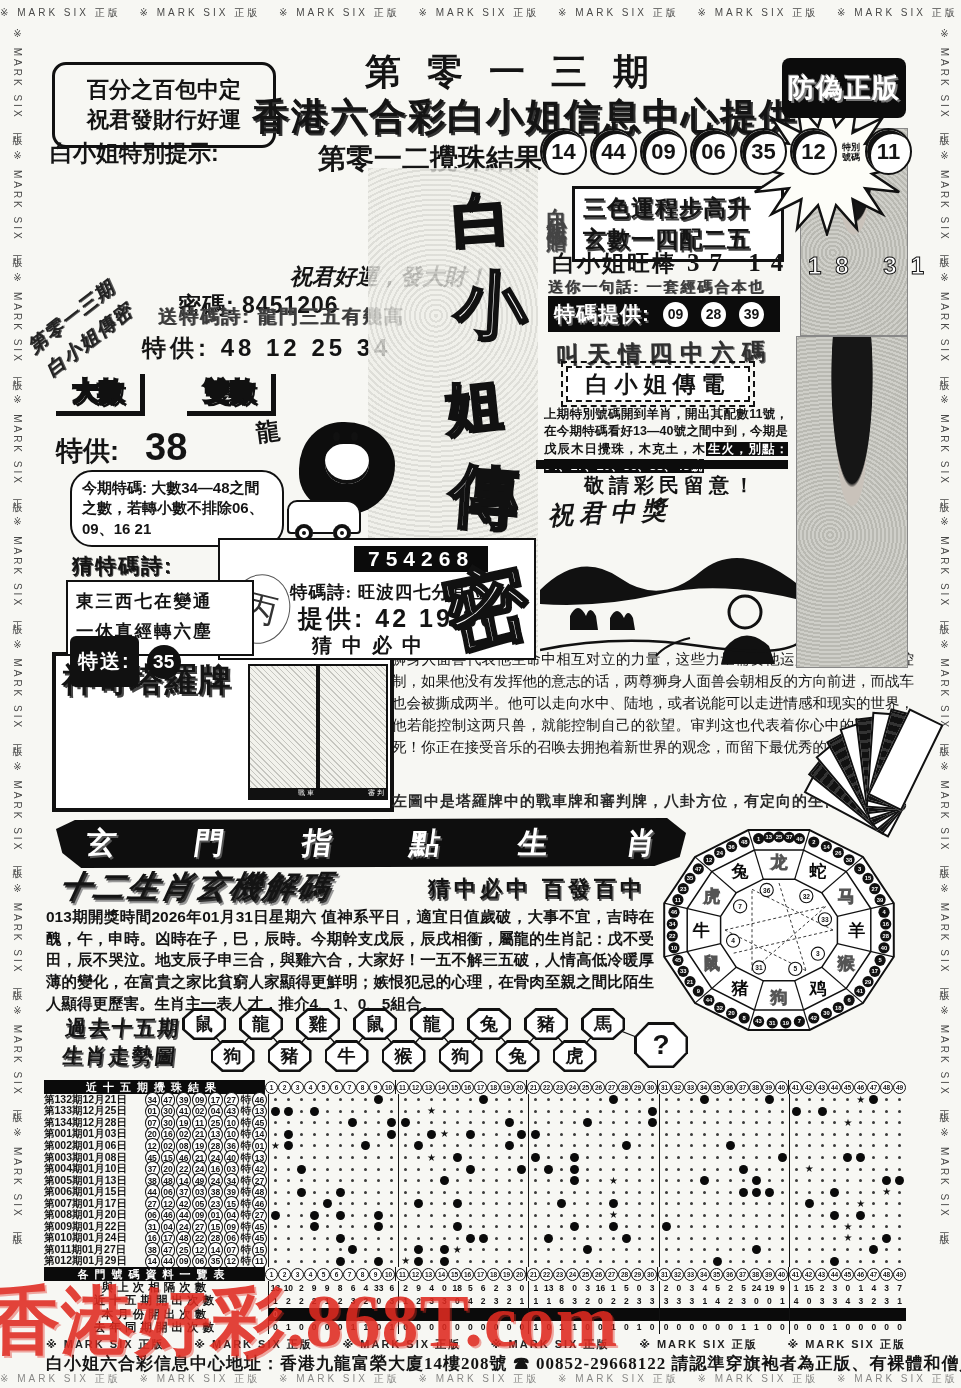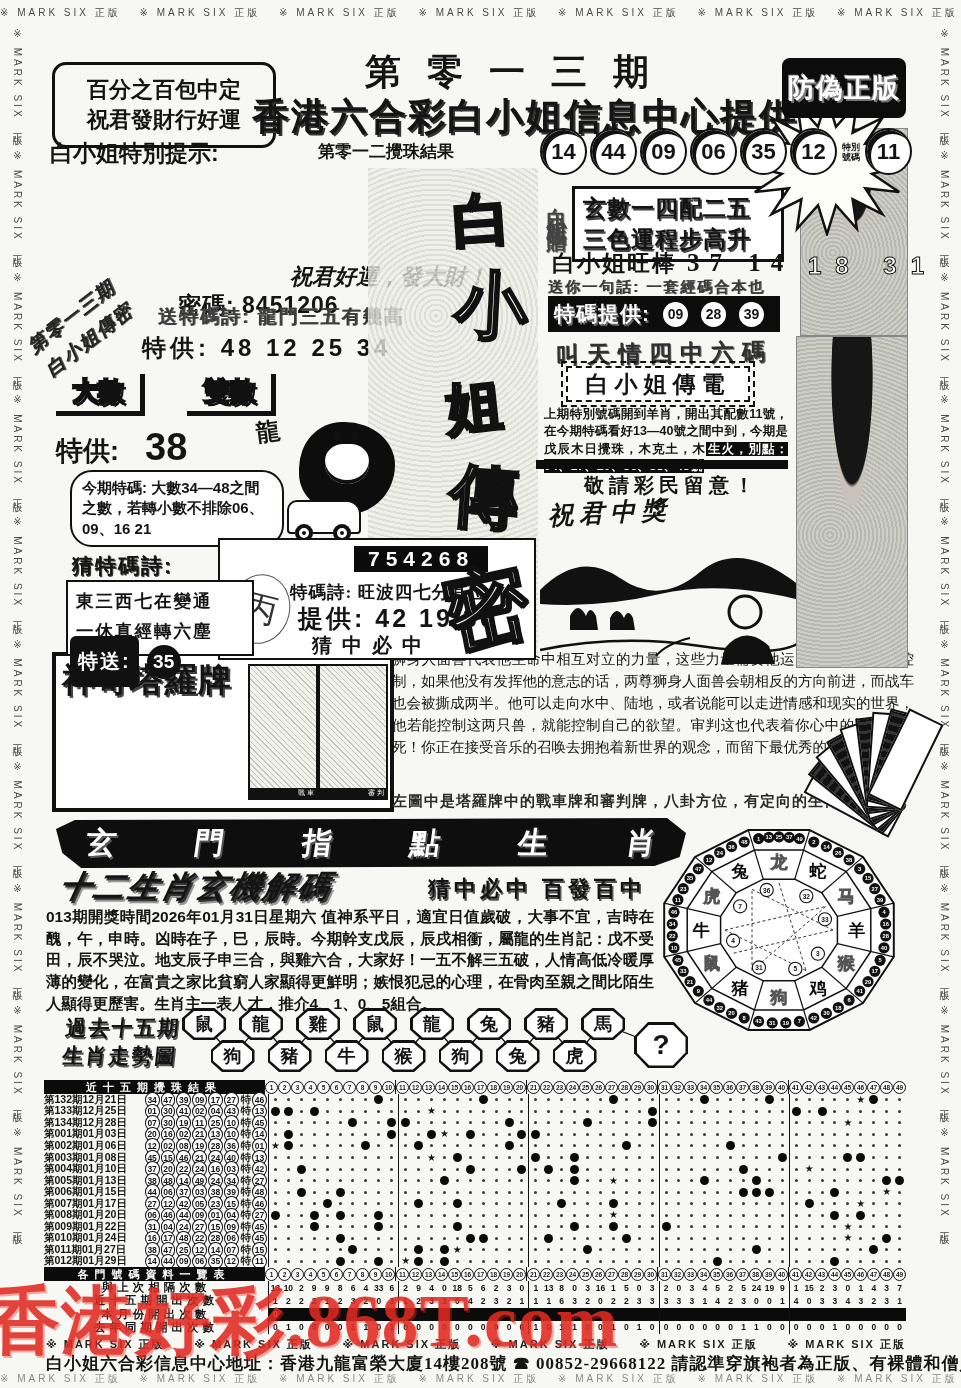--- a/index.html
+++ b/index.html
@@ -28,21 +28,21 @@
     radial-gradient(ellipse at 50% 12%, #161616 0 26%, rgba(0,0,0,0) 27%),
     radial-gradient(ellipse at 50% 34%, #c9c2ba 0 18%, rgba(0,0,0,0) 19%),
     repeating-radial-gradient(circle at 30% 60%, #cfcfc9 0 2px, #b9b9b2 2px 4px);
     border:1px solid #888;}
   #photo-top{left:800px;top:128px;width:106px;height:206px;z-index:1;}
   #photo-side{left:796px;top:336px;width:110px;height:330px;z-index:1;}
   #dress-nums{left:808px;top:252px;z-index:2;color:#fff;font-size:24px;font-weight:900;
     -webkit-text-stroke:1px #111;letter-spacing:14px;}
   
   #tip-label{left:50px;top:138px;font-size:23px;font-weight:900;}
-  #result-label{left:318px;top:140px;font-size:17px;font-weight:bold;}
+  #result-label{left:318px;top:140px;font-size:28px;font-weight:bold;}
   #balls{left:540px;top:128px;display:flex;align-items:center;gap:3px;z-index:2;}
   .ball{width:43px;height:43px;border-radius:50%;background:#fff;border:2px solid #111;
     box-shadow:inset 4px 4px 0 #111;display:flex;align-items:center;justify-content:center;
     font-size:22px;font-weight:900;}
   #sp-label{font-size:9px;font-weight:bold;width:22px;line-height:10px;text-align:center;}
   
   #intro-box{left:48px;top:168px;width:438px;height:130px;border:2.5px solid #111;border-radius:16px;
     padding:8px 12px 4px 12px;box-sizing:border-box;font-size:15.5px;font-weight:bold;line-height:1.42;}
   #intro-wish{left:290px;top:262px;font-size:22px;font-weight:900;font-style:italic;}
   #pw-line{left:178px;top:290px;font-size:23px;font-weight:bold;letter-spacing:1px;}
@@ -3713,22 +3713,22 @@
             <div class="gcell scell">0</div>
             <div class="gcell scell">0</div>
             <div class="gcell scell">0</div>
           </div>
         </div>
       </div>
     </div>
 
   <div class="abs" id="gift-vert">白小姐敬贈</div>
   <div class="abs" id="mystic-box">
+    <div>三色運程步高升</div>
     <div>玄數一四配二五</div>
-    <div>三色運程步高升</div>
   </div>
   <div class="abs kai" id="wang-line">
     <span>白小姐旺棒</span><b>37 14</b>
   </div>
   <div class="abs" id="sent-line">送你一句話: 一套經碼合本也</div>
   <div class="abs" id="teprov">
     <span class="lab">特碼提供:</span>
   <span class="pd">09</span>
       <span class="pd">28</span>
       <span class="pd">39</span>

